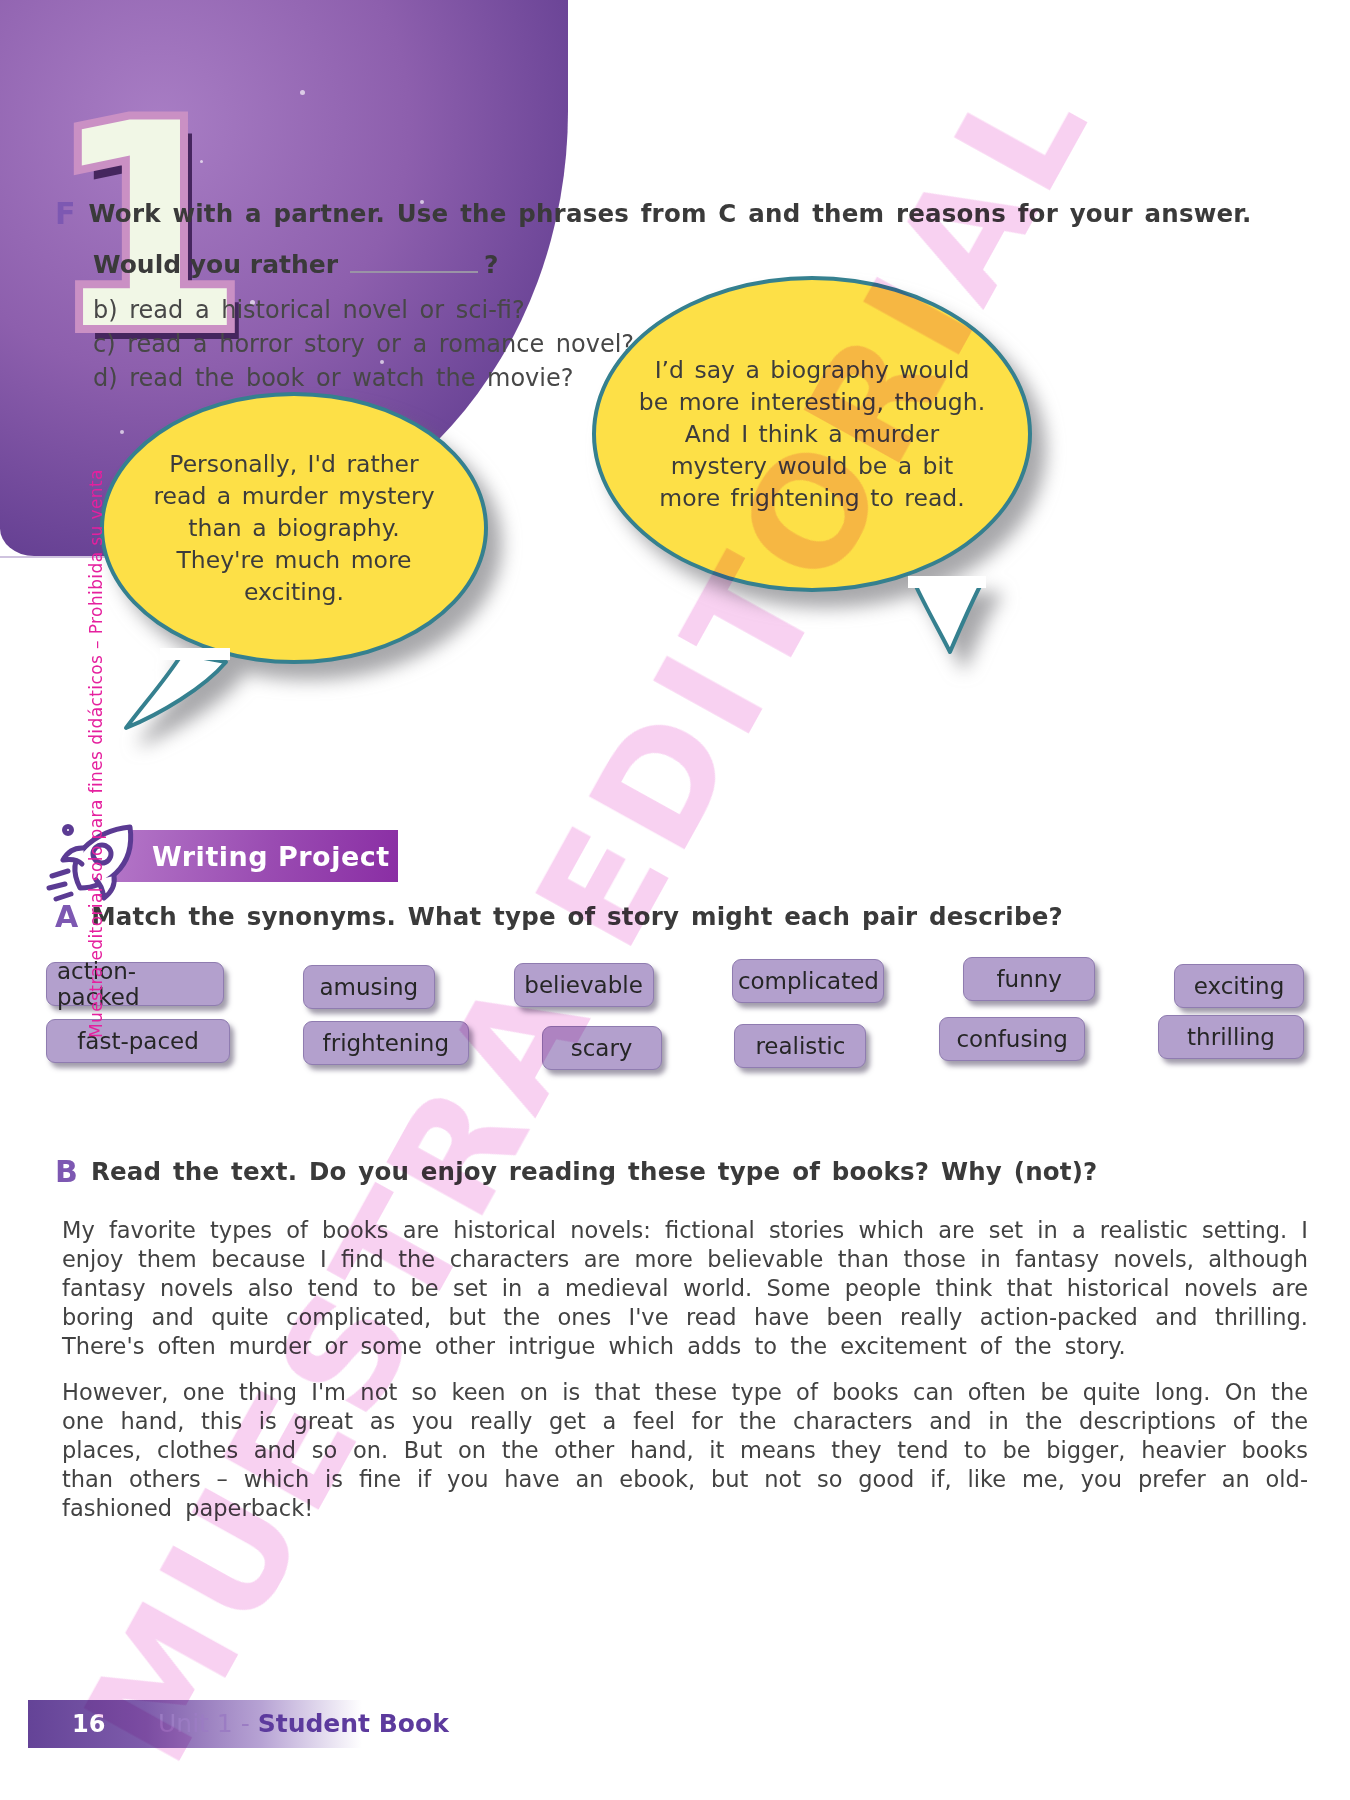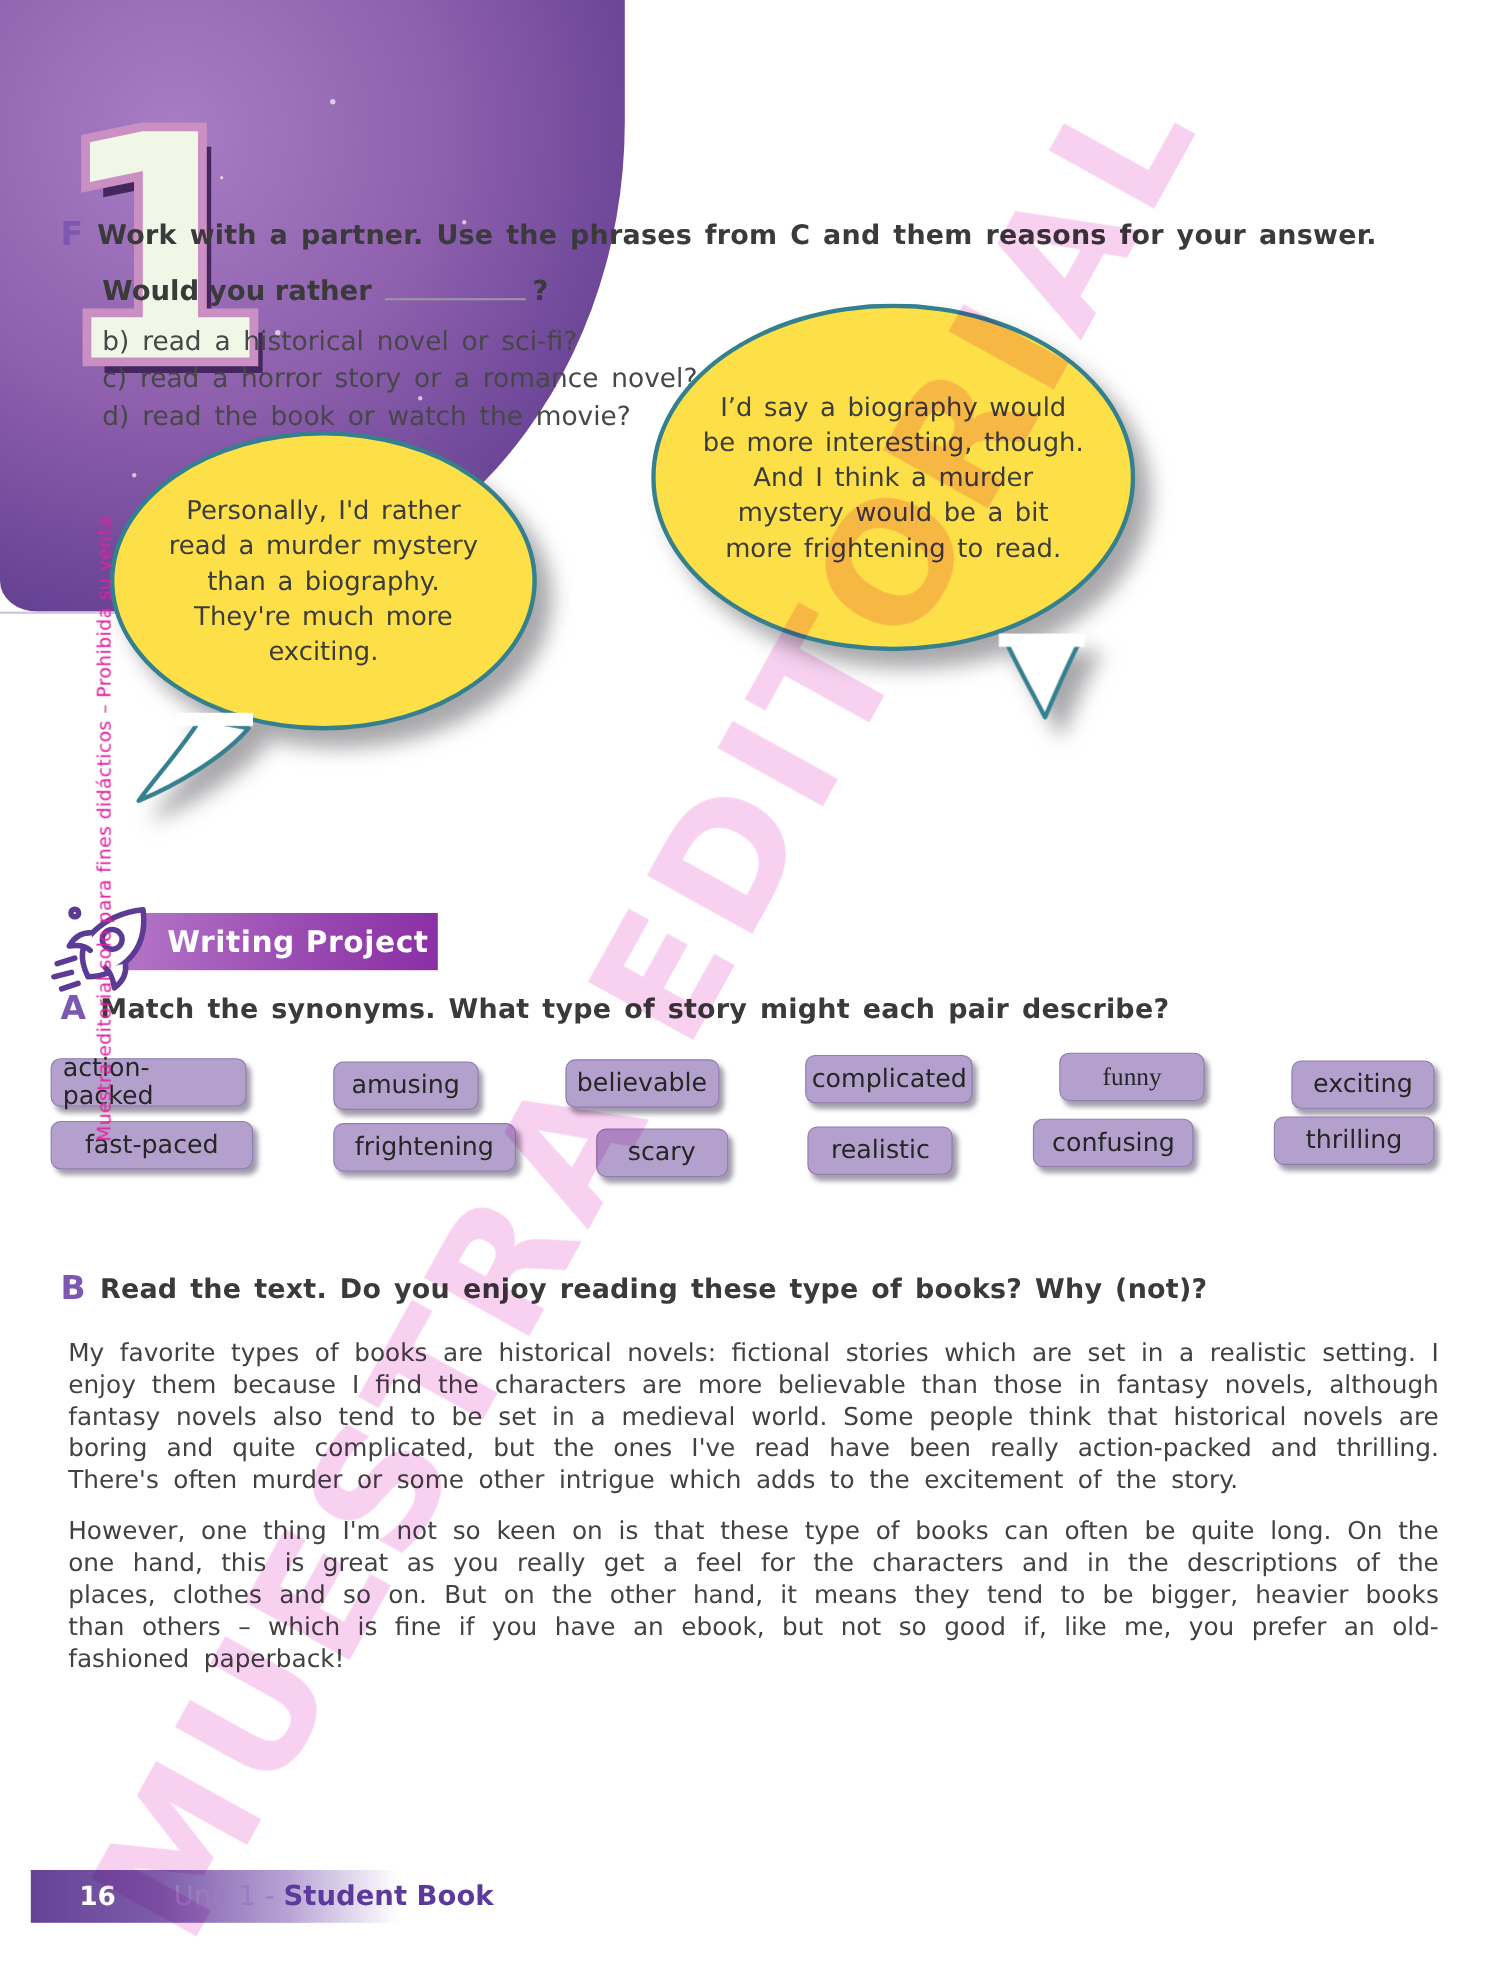--- a/index.html
+++ b/index.html
@@ -82,21 +82,21 @@
   .chip{
     height:44px; display:flex; align-items:center; justify-content:center;
     background:#b3a0cd; border:1px solid #8f7cb0; border-radius:9px;
     font-size:23px; color:#262626; box-shadow:4px 5px 5px rgba(70,60,90,.5);
     padding:0 10px;
   }
   .r1 .chip:nth-child(1){ width:178px; }
   .r1 .chip:nth-child(2){ width:132px; transform:translateY(3px);}
   .r1 .chip:nth-child(3){ width:140px; transform:translateY(1px);}
   .r1 .chip:nth-child(4){ width:152px; transform:translateY(-3px);}
-  .r1 .chip:nth-child(5){ width:132px; transform:translateY(-5px);font-family:Liberation Serif, serif;}
+  .r1 .chip:nth-child(5){ width:132px; transform:translateY(-5px);}
   .r1 .chip:nth-child(6){ width:130px; transform:translateY(2px);}
   .r2 .chip:nth-child(1){ width:184px; }
   .r2 .chip:nth-child(2){ width:166px; transform:translateY(2px);}
   .r2 .chip:nth-child(3){ width:120px; transform:translateY(7px);}
   .r2 .chip:nth-child(4){ width:132px; transform:translateY(5px);text-align:right;}
   .r2 .chip:nth-child(5){ width:146px; transform:translateY(-2px);}
   .r2 .chip:nth-child(6){ width:146px; transform:translateY(-4px);}
 
   
   .reading{ position:absolute; left:62px; top:1216px; width:1246px; }

